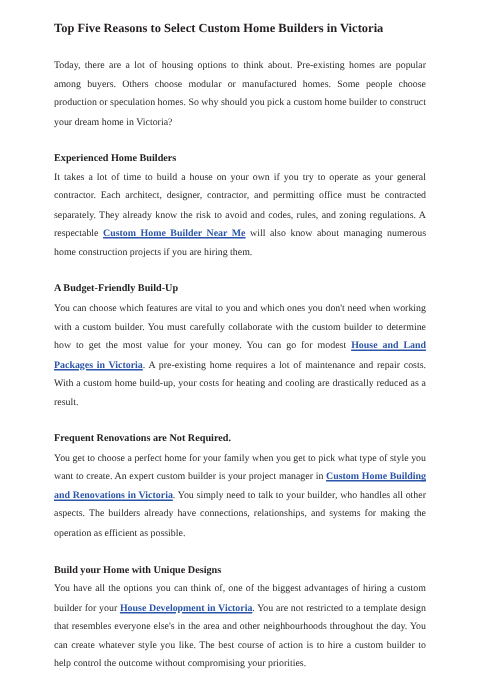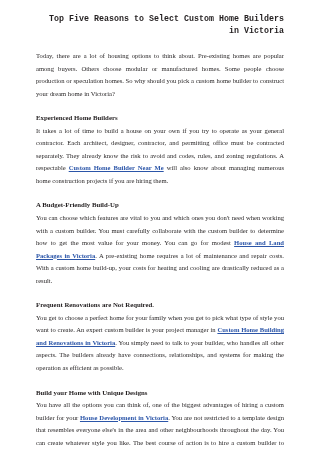--- a/index.html
+++ b/index.html
@@ -21,24 +21,23 @@
     box-sizing: border-box;
     padding: 13px 36px 0 36px;
     background: #ffffff;
     position: relative;
   }
   .doc-title {
     font-size: 8.3px;
     font-weight: bold;
     line-height: 12px;
     margin: 0 0 13px 0;
-    text-align: right;
+    text-align: left;
     letter-spacing: 0.02px;
     color: #231f20;
-    font-family: Liberation Mono, monospace;
   }
   .para {
     font-size: 6.6px;
     line-height: 12.55px;
     margin: 0 0 12px 0;
     text-align: justify;
     text-justify: inter-word;
     color: #2a2728;
     hyphens: none;
   }

